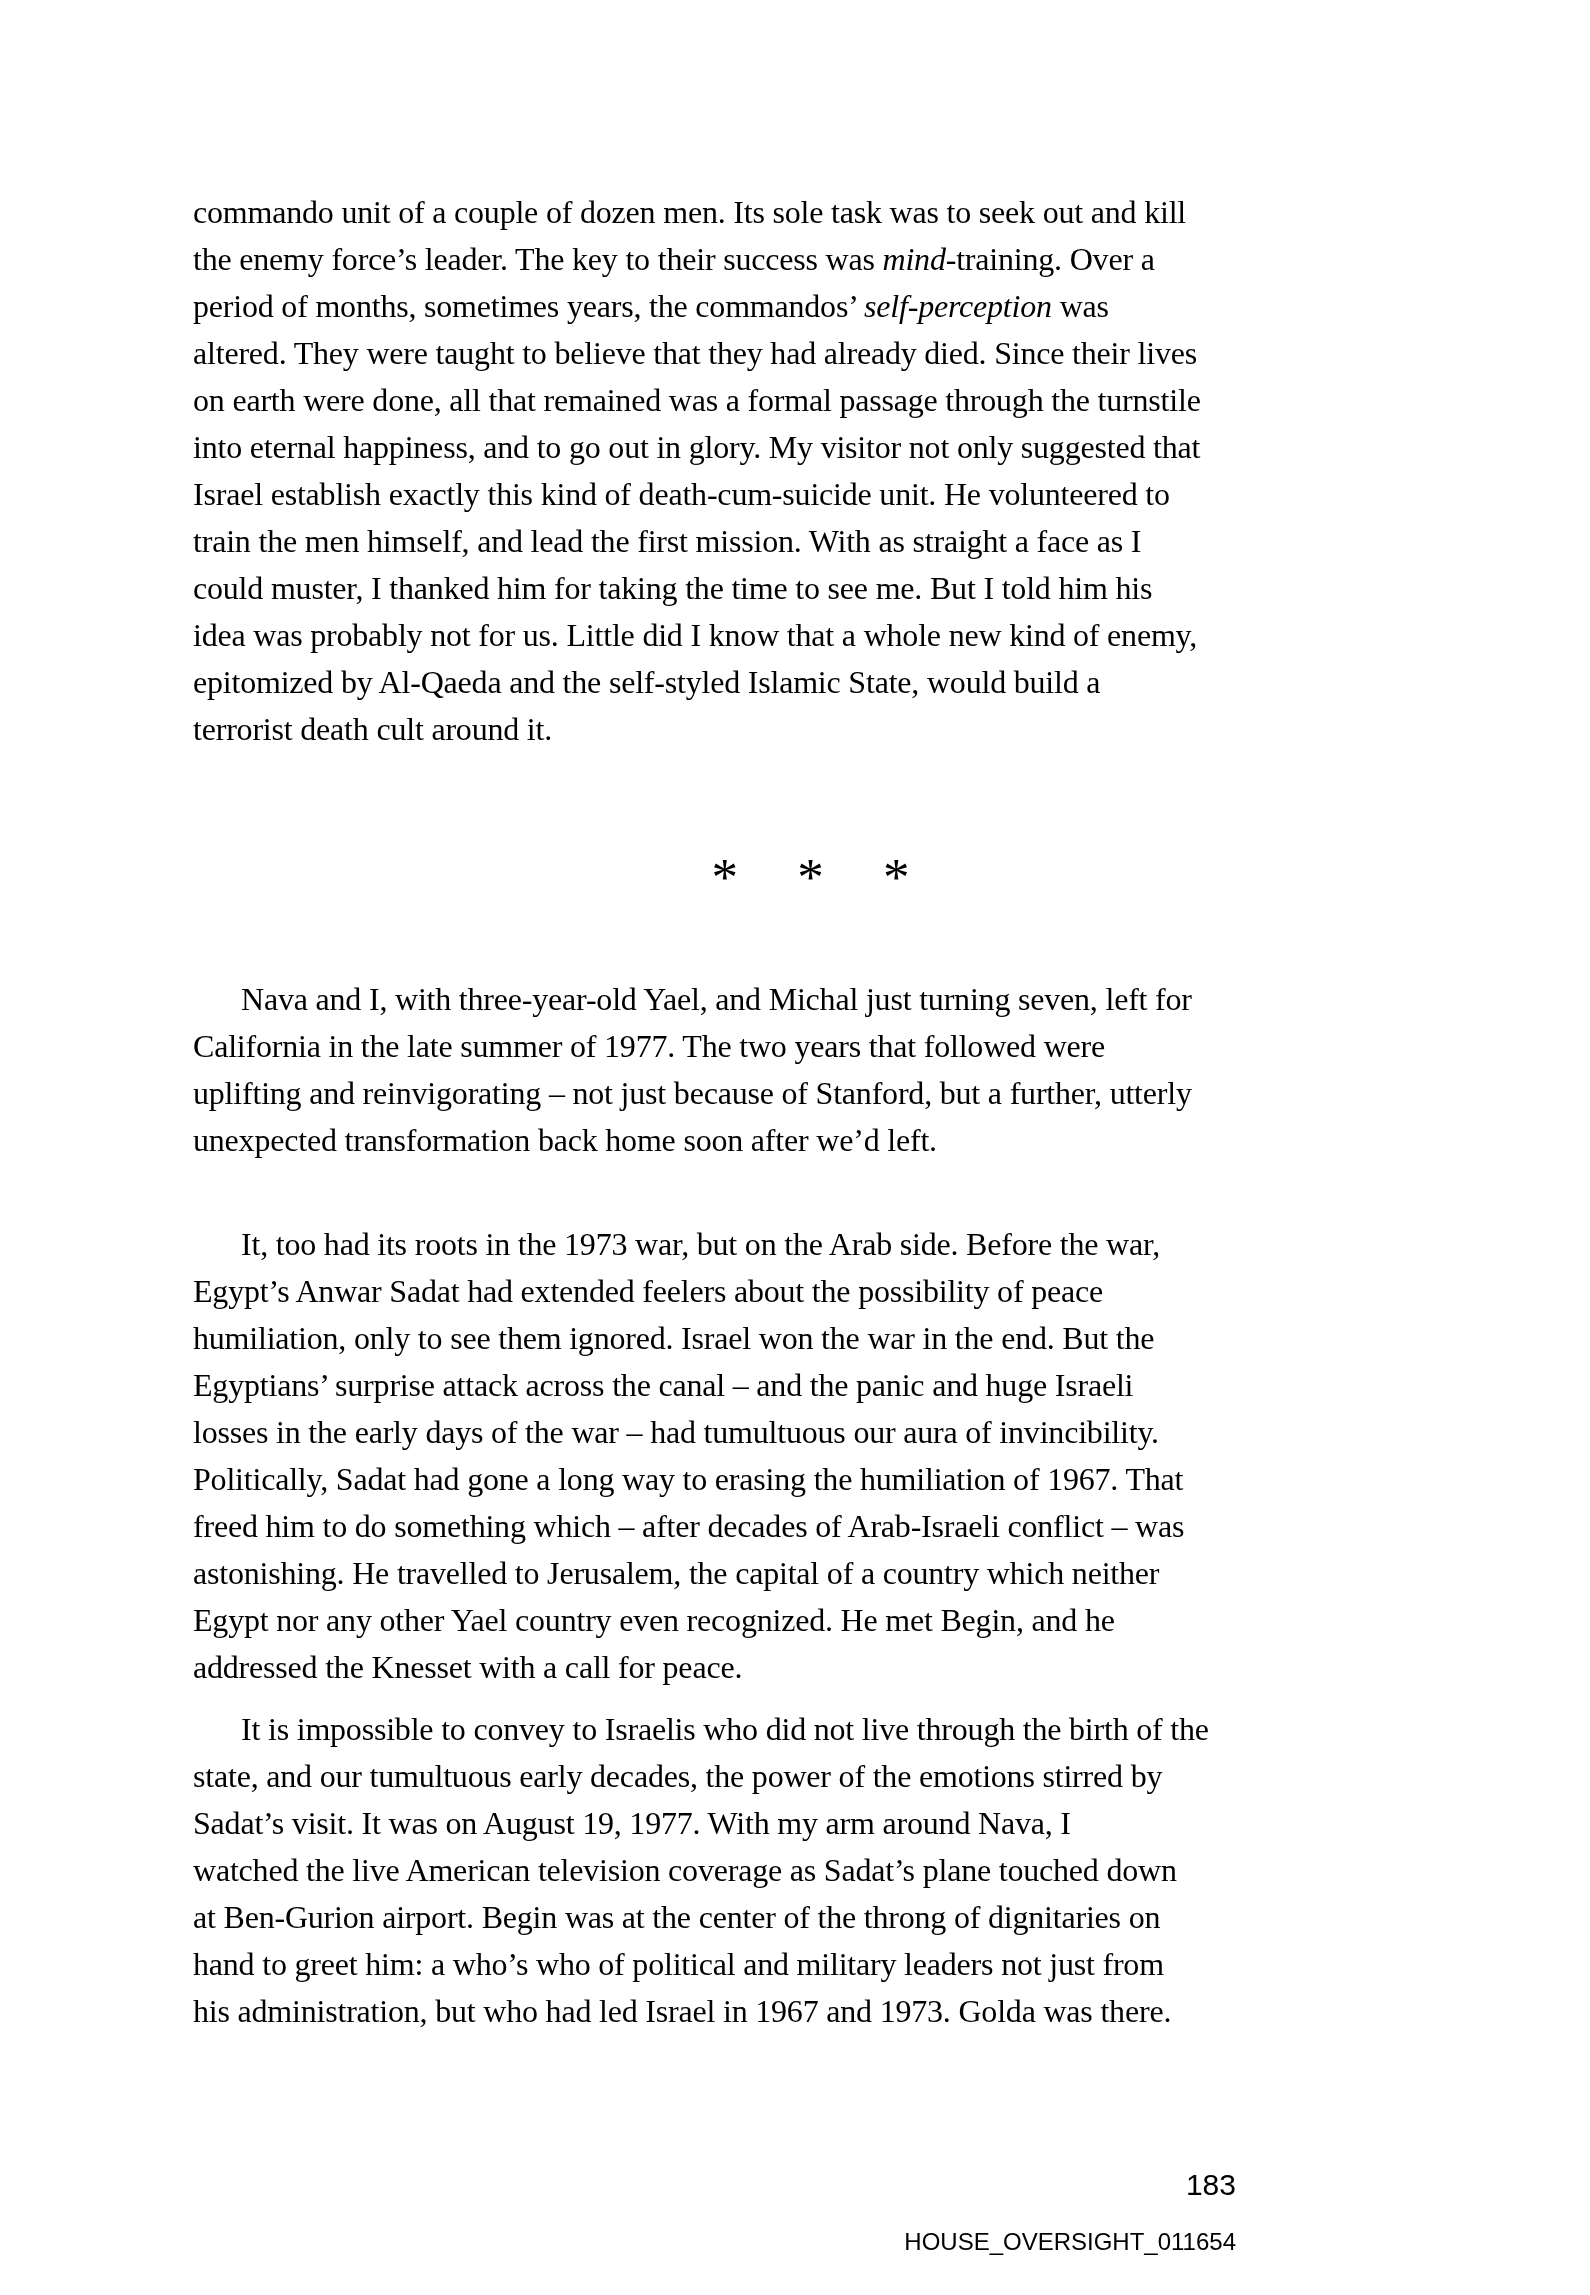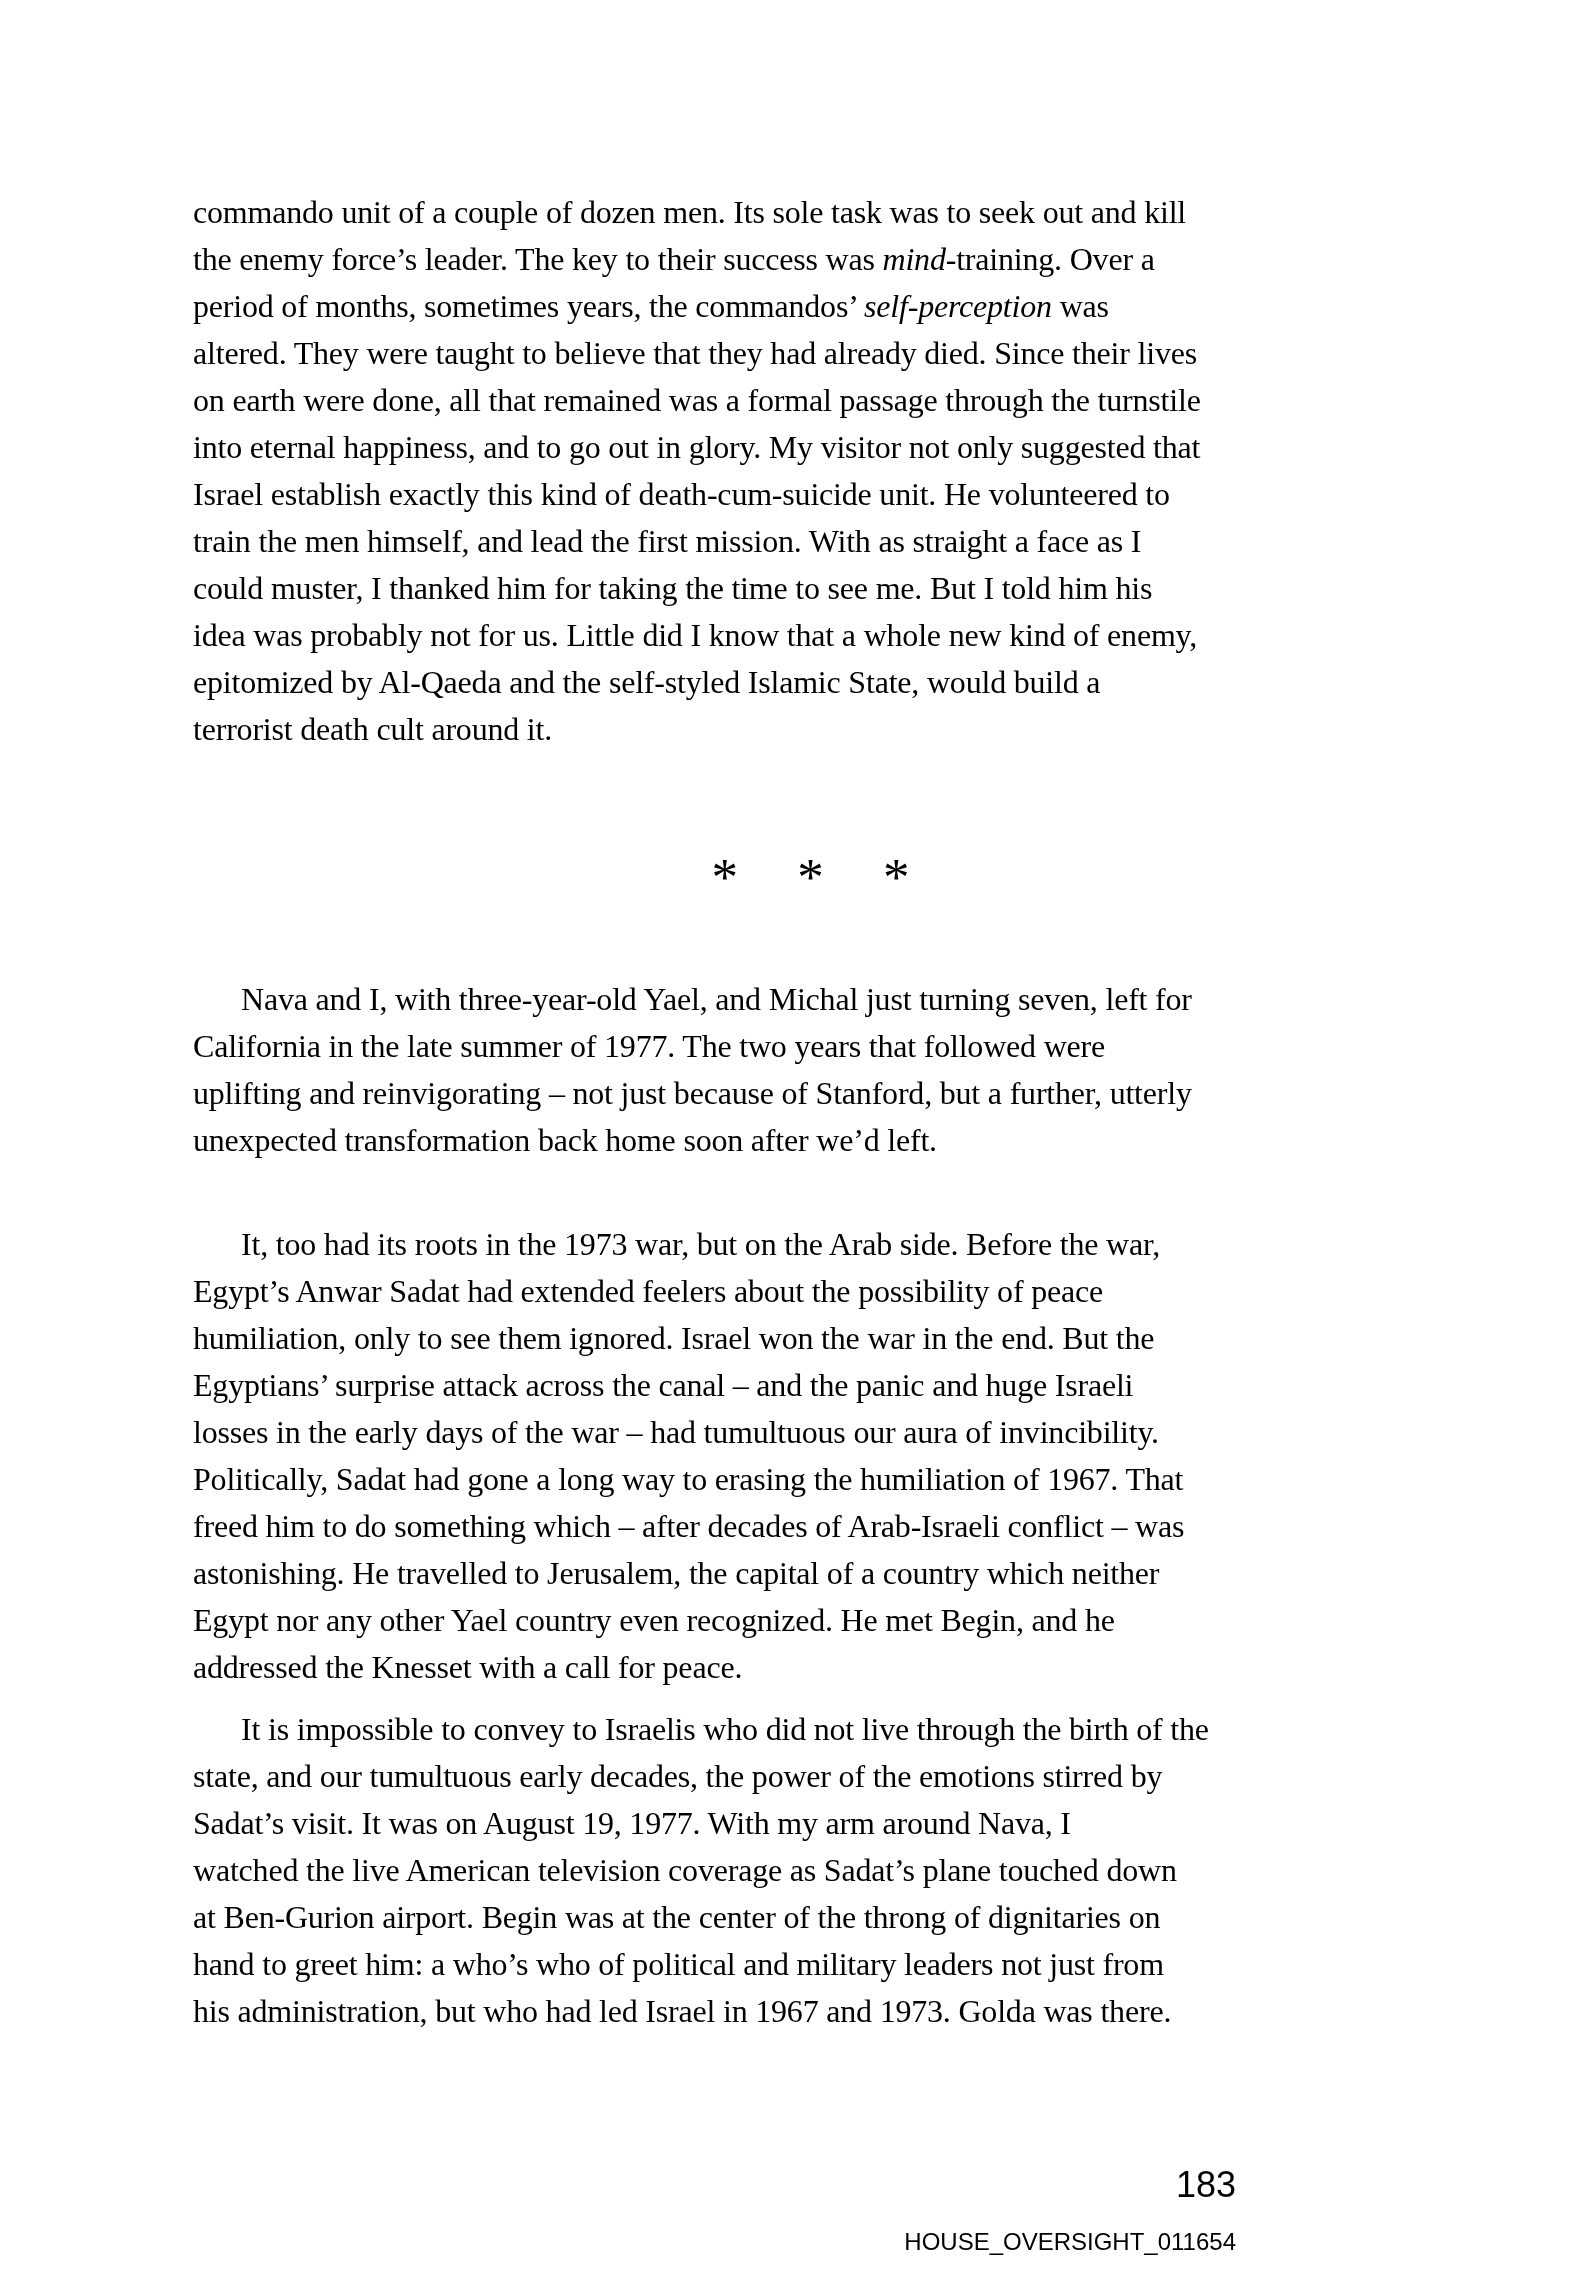--- a/index.html
+++ b/index.html
@@ -45,21 +45,21 @@
     text-align: center;
     font-size: 53px;
     word-spacing: 46px;
     font-family: "Liberation Serif", serif;
   }
   .page-number {
     position: absolute;
     top: 2167px;
     right: 243px;
     font-family: "Liberation Sans", sans-serif;
-    font-size: 36px;
+    font-size: 30px;
     line-height: 36px;
     text-align: right;
     margin-left: 20px;
   }
   .bates-number {
     position: absolute;
     top: 2224px;
     right: 243px;
     font-family: "Liberation Sans", sans-serif;
     font-size: 24px;

